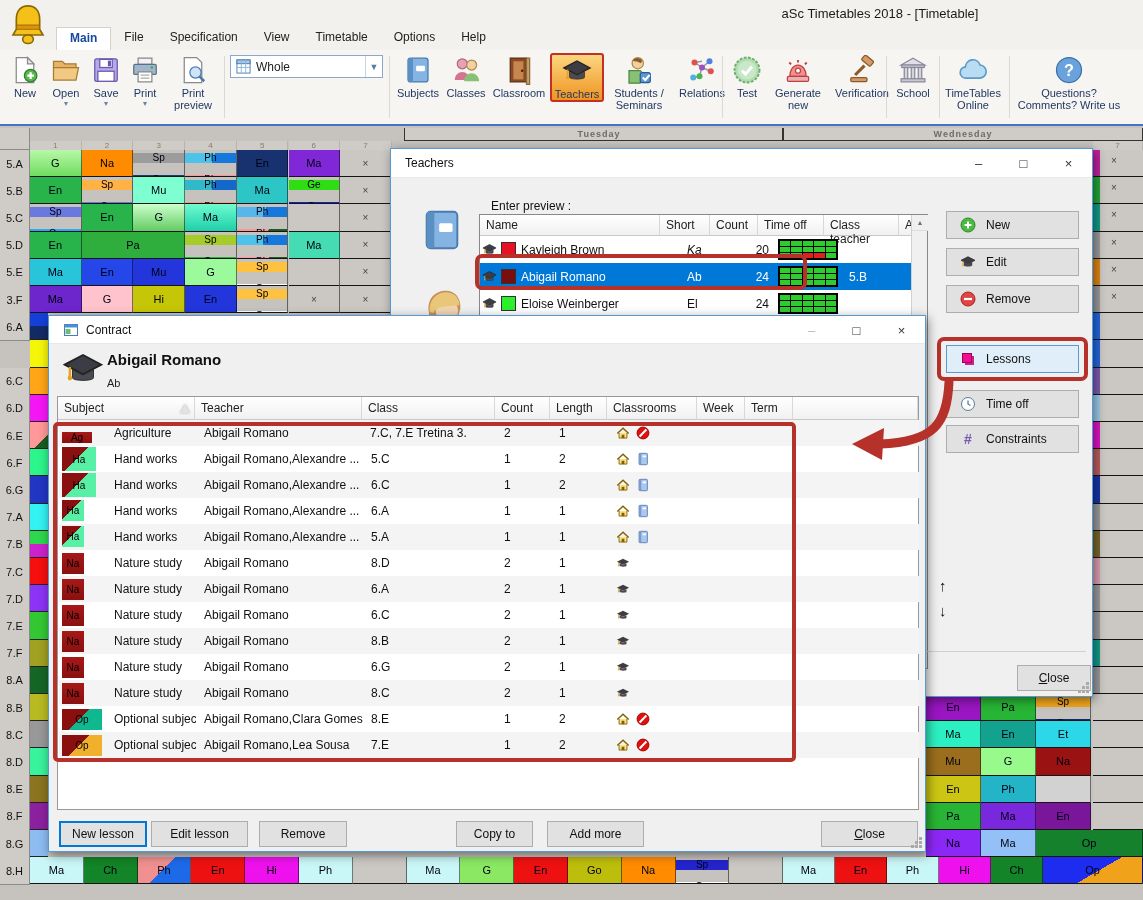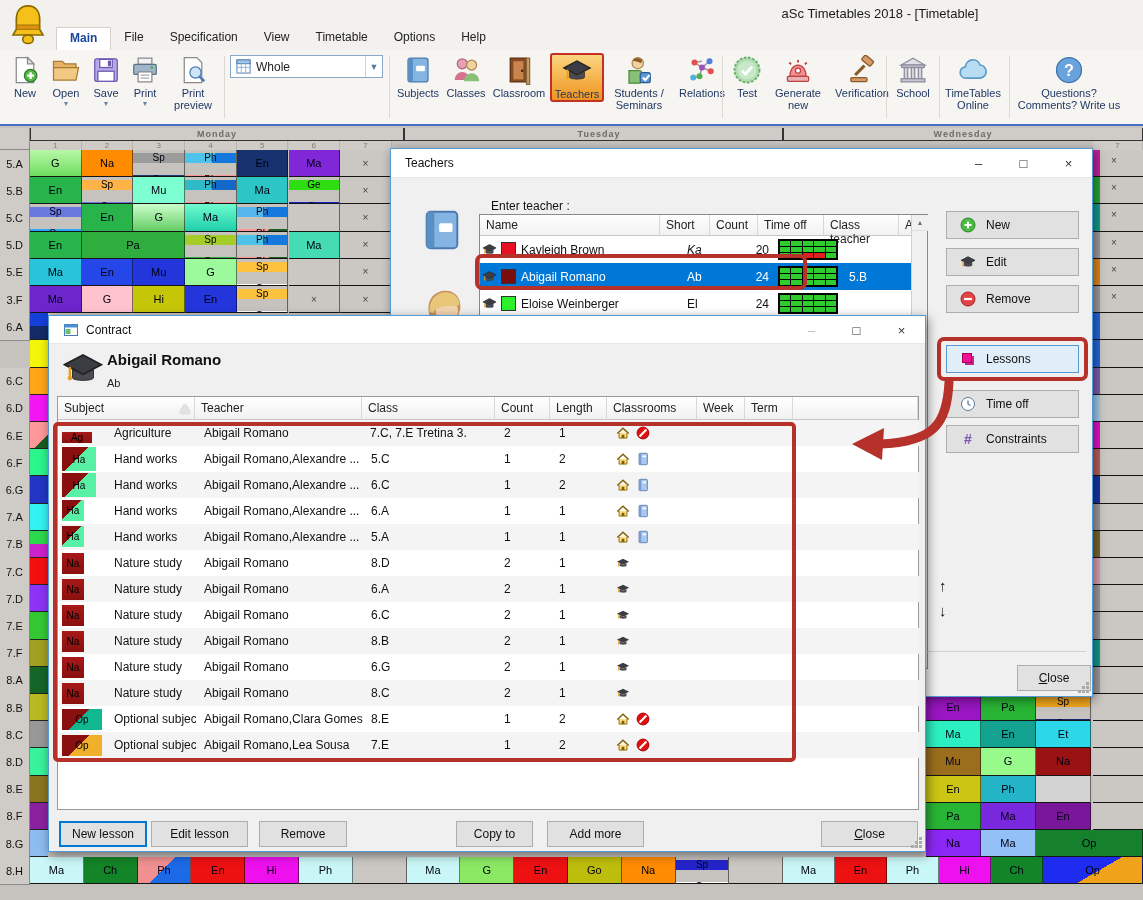--- a/index.html
+++ b/index.html
@@ -343,21 +343,20 @@
       </div>
       <div class="vsep" style="left: 224px;"></div>
       <div class="vsep" style="left: 389px;"></div>
       <div class="vsep" style="left: 722px;"></div>
       <div class="vsep" style="left: 886px;"></div>
       <div class="vsep" style="left: 939px;"></div>
       <div class="vsep" style="left: 1009px;"></div>
     </div>
 
   <div id="grid">
-      <div class="dayhdr" style="left: 30px; top: 0px; width: 374px; height: 13px;">Monday</div>
       <div class="dayhdr" style="left: 404px; top: 0px; width: 379px; height: 13px; padding-left: 11px;">Tuesday</div>
       <div class="dayhdr" style="left: 783px; top: 0px; width: 360px; height: 13px;">Wednesday</div>
       <div class="numrow" style="left: 30px; top: 13px; width: 51.7px; height: 9px;">1</div>
       <div class="numrow" style="left: 81.7px; top: 13px; width: 51.7px; height: 9px;">2</div>
       <div class="numrow" style="left: 133.4px; top: 13px; width: 51.7px; height: 9px;">3</div>
       <div class="numrow" style="left: 185.1px; top: 13px; width: 51.7px; height: 9px;">4</div>
       <div class="numrow" style="left: 236.8px; top: 13px; width: 51.7px; height: 9px;">5</div>
       <div class="numrow" style="left: 288.5px; top: 13px; width: 51.7px; height: 9px;">6</div>
       <div class="numrow" style="left: 340.2px; top: 13px; width: 51.7px; height: 9px;">7</div>
       <div class="numrow" style="left: 1093px; top: 13px; width: 50px; height: 9px;">7</div>
@@ -632,21 +631,21 @@
         </svg>
       </span>
     <span class="icon" id="td-girl">
         <svg viewBox="0 0 24 24">
           <path d="M4 13c-1-7 3.5-11 9-11 4.5 0 8 3.5 7.5 9.5L18 20H6z" fill="#c89058"></path>
           <circle cx="13.5" cy="12.5" r="5.8" fill="#f2d4b0"></circle>
           <path d="M4.5 13C4 7 8 2.8 13 2.8c4 0 7 2.7 7 6.7-5.5 1-11.5-.5-13.5 4z" fill="#e8c878"></path>
           <path d="M4.8 14.5c-1.6 1.2-1.6 4.3 0 5.5" stroke="#b87848" fill="none"></path>
         </svg>
       </span>
-    <div id="td-enter">Enter teacher :</div>
+    <div id="td-enter">Enter preview :</div>
     <div id="td-table">
       <div id="td-head">
           <div class="th" style="left: 0px; top: 0px; width: 180px; height: 21px; position: absolute;">Name</div>
           <div class="th" style="left: 180px; top: 0px; width: 50px; height: 21px; position: absolute;">Short</div>
           <div class="th" style="left: 230px; top: 0px; width: 48px; height: 21px; position: absolute;">Count</div>
           <div class="th" style="left: 278px; top: 0px; width: 66px; height: 21px; position: absolute;">Time off</div>
           <div class="th" style="left: 344px; top: 0px; width: 75px; height: 21px; position: absolute;">Class teacher</div>
           <div class="th" style="left: 419px; top: 0px; width: 14px; height: 21px; position: absolute;">A</div>
         </div>
       <div id="td-rows">

